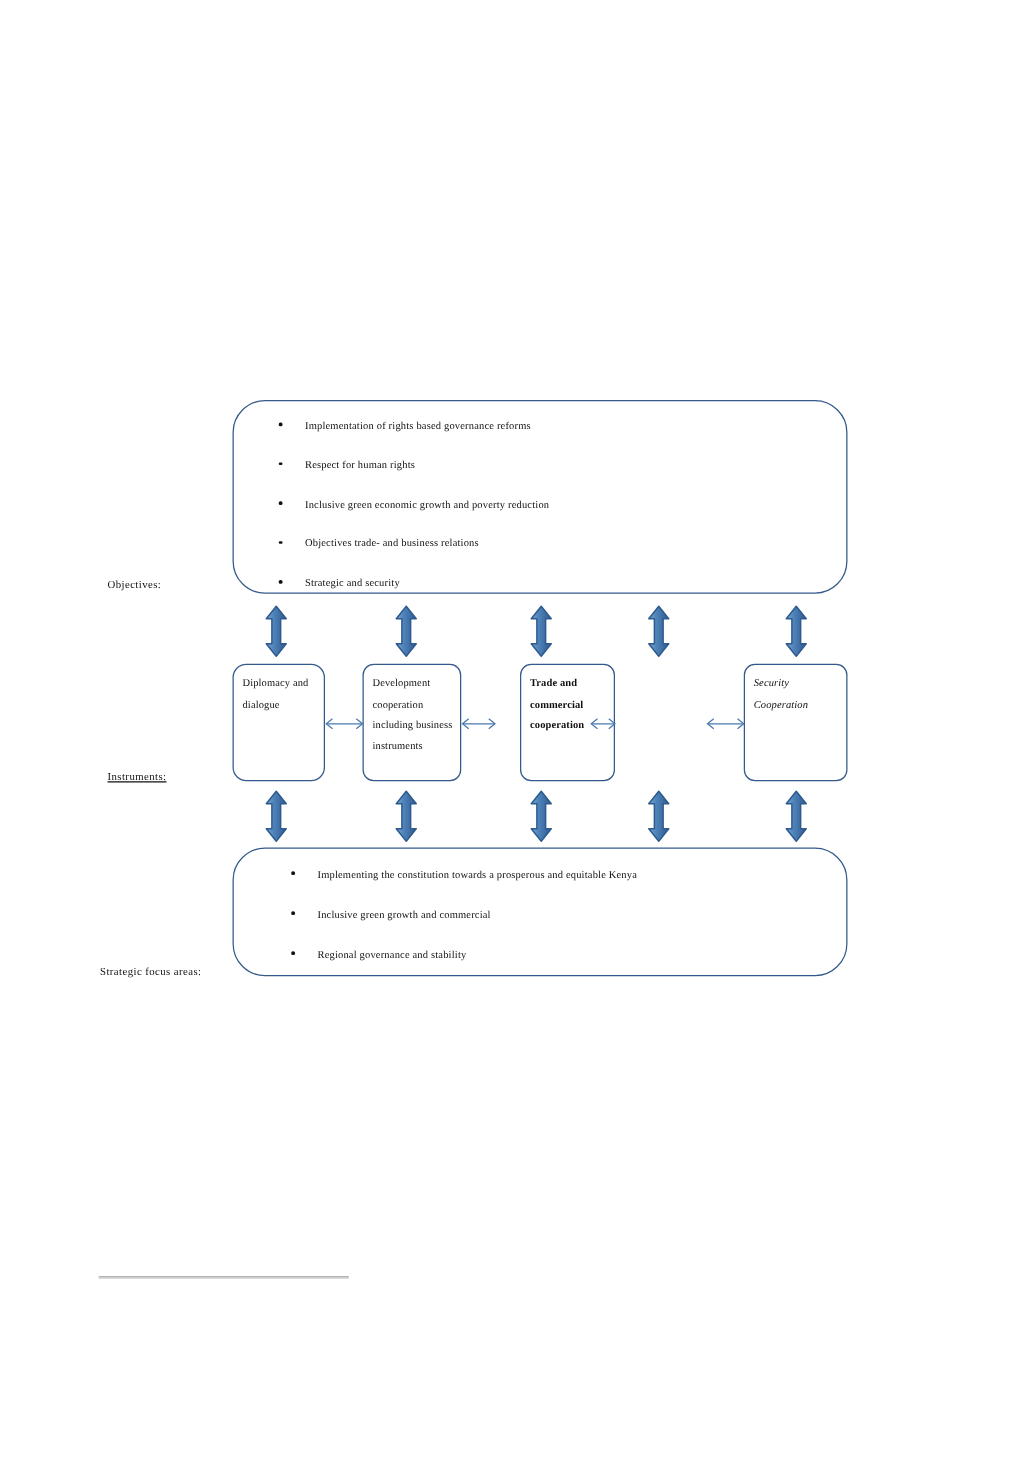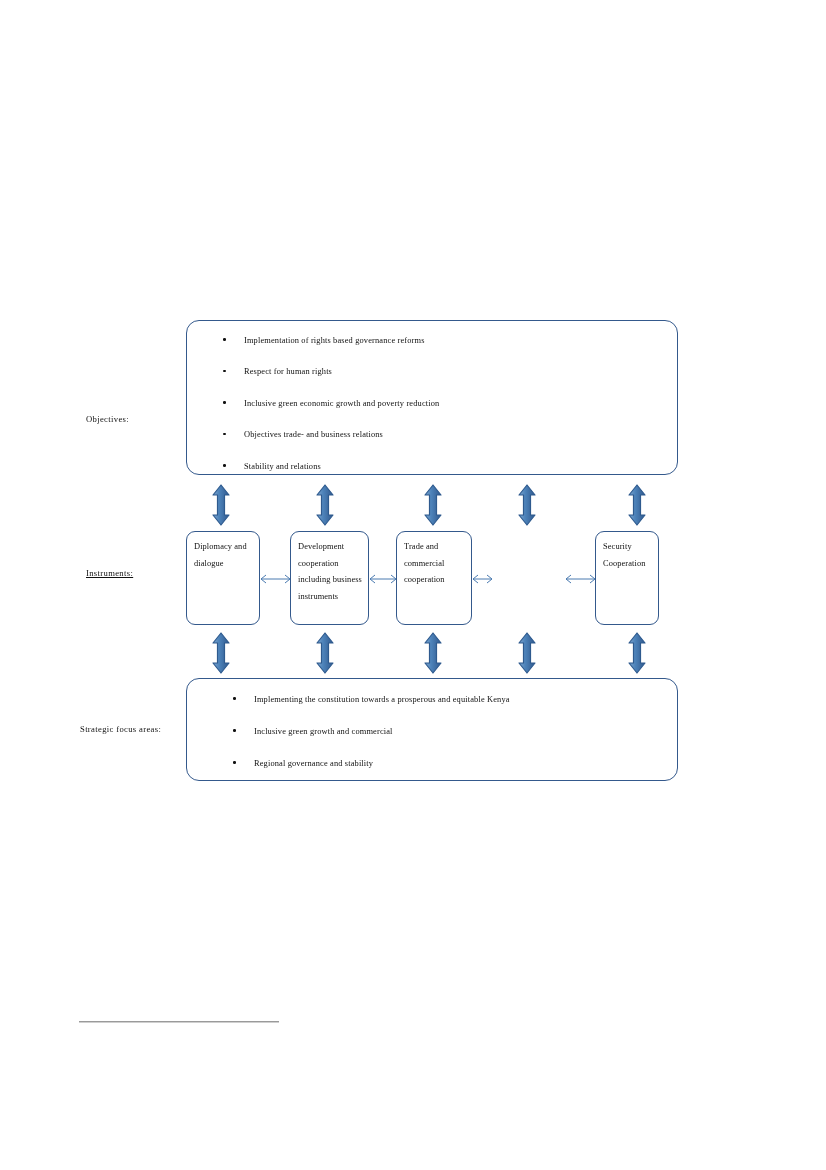--- a/index.html
+++ b/index.html
@@ -26,31 +26,32 @@
 
   
   .row-label {
     position: absolute;
     font-family: "Liberation Serif", "DejaVu Serif", serif;
     font-size: 8.6px;
     letter-spacing: 0.35px;
     color: #111111;
     white-space: nowrap;
     text-align: right;
+    margin-top: 48px;
   }
   .row-label.objectives    { left: 86px;  top: 414px; }
   .row-label.instruments   { left: 86px;  top: 568px; text-decoration: underline; }
   .row-label.focus         { left: 80px;  top: 724px; }
 
   
   .panel {
     position: absolute;
     box-sizing: border-box;
     border: 1.6px solid #34598c;
-    border-radius: 13px;
+    border-radius: 26px;
     background: #ffffff;
   }
   .panel.objectives-panel {
     left: 186px;
     top: 320px;
     width: 492px;
     height: 155px;
   }
   .panel.focus-panel {
     left: 186px;
@@ -165,21 +166,21 @@
       <li>
         <span class="bullet-dot"></span>
         <span class="bullet-text">Inclusive green economic growth and poverty reduction</span>
       </li>
       <li>
         <span class="bullet-dot"></span>
         <span class="bullet-text">Objectives trade- and business relations</span>
       </li>
       <li>
         <span class="bullet-dot"></span>
-        <span class="bullet-text">Stability and relations</span>
+        <span class="bullet-text">Strategic and security</span>
       </li>
     </ul>
   </div>
 
   <div class="v-arrow" style="left:210px; top:484px;">
     <svg viewBox="0 0 22 42" preserveAspectRatio="none">
       <defs>
         <linearGradient id="gv1" x1="0" y1="0" x2="1" y2="0">
           <stop offset="0%" stop-color="#7da4cc"></stop>
             <stop offset="38%" stop-color="#4d83ba"></stop>
@@ -203,30 +204,30 @@
     <svg viewBox="0 0 22 42" preserveAspectRatio="none">
       <polygon points="11,1 19,11 14.5,11 14.5,31 19,31 11,41 3,31 7.5,31 7.5,11 3,11" fill="url(#gv1)" stroke="#2e5a8e" stroke-width="1.2" stroke-linejoin="round"></polygon>
     </svg>
   </div>
   <div class="v-arrow" style="left:626px; top:484px;">
     <svg viewBox="0 0 22 42" preserveAspectRatio="none">
       <polygon points="11,1 19,11 14.5,11 14.5,31 19,31 11,41 3,31 7.5,31 7.5,11 3,11" fill="url(#gv1)" stroke="#2e5a8e" stroke-width="1.2" stroke-linejoin="round"></polygon>
     </svg>
   </div>
 
-  <div class="instrument-box" style="left:186px; width:74px;">
+  <div class="instrument-box" style="left:186px; width:74px;border-radius:11px;">
     <span class="ib-text">Diplomacy and dialogue</span>
   </div>
   <div class="instrument-box" style="left:290px; width:79px;">
     <span class="ib-text">Development cooperation including business instruments</span>
   </div>
-  <div class="instrument-box" style="left:396px; width:76px;">
+  <div class="instrument-box" style="left:416px; width:76px;font-weight:bold;">
     <span class="ib-text">Trade and commercial cooperation</span>
   </div>
-  <div class="instrument-box" style="left:595px; width:64px;">
+  <div class="instrument-box" style="left:595px; width:83px;font-style:italic;">
     <span class="ib-text">Security Cooperation</span>
   </div>
 
   <div class="h-arrow" style="left:259px; width:33px;">
     <svg viewBox="0 0 33 12" preserveAspectRatio="none">
       <line x1="2" y1="6" x2="31" y2="6" stroke="#4a7ab0" stroke-width="1"></line>
       <polyline points="7,2 2,6 7,10" fill="none" stroke="#4a7ab0" stroke-width="1"></polyline>
       <polyline points="26,2 31,6 26,10" fill="none" stroke="#4a7ab0" stroke-width="1"></polyline>
     </svg>
   </div>

